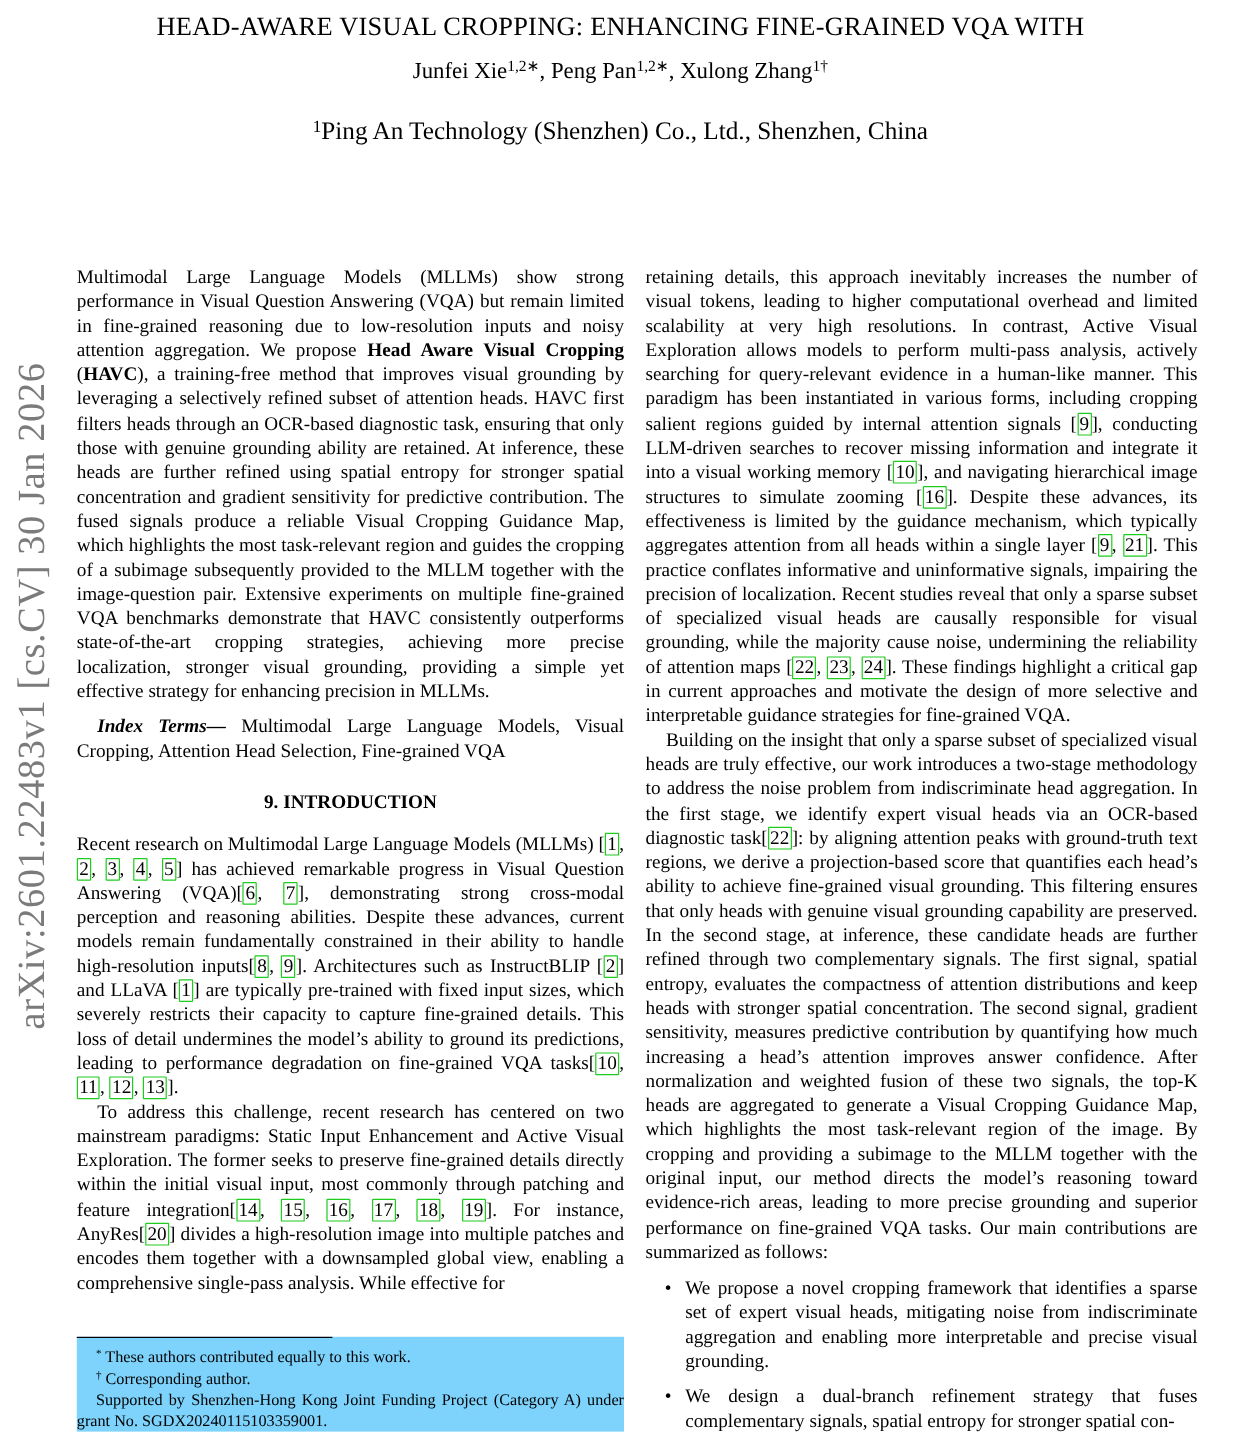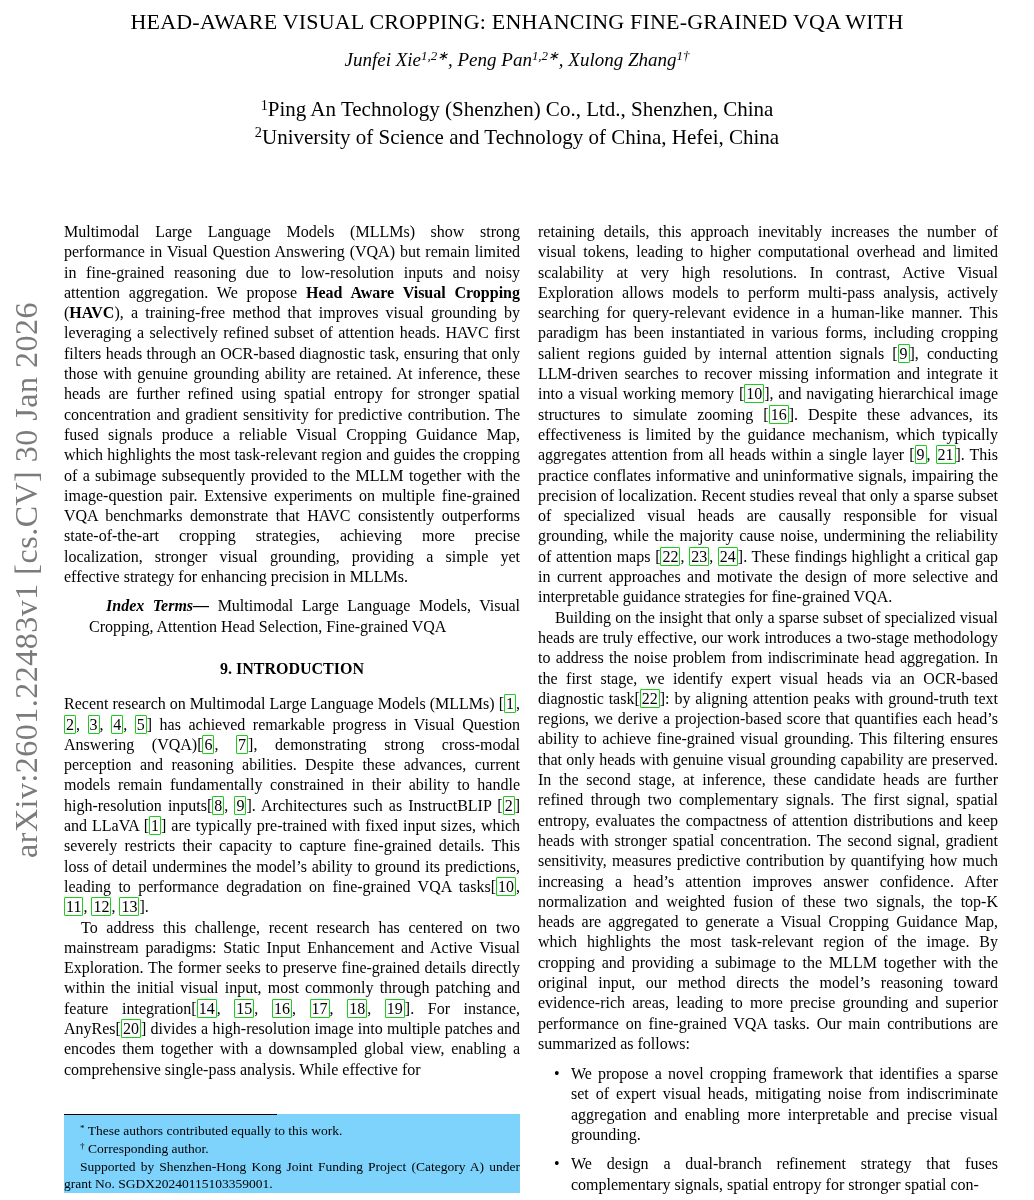--- a/index.html
+++ b/index.html
@@ -10,33 +10,33 @@
   
   .banner{
     position:absolute;left:-347px;top:560px;width:750px;height:40px;
     transform:rotate(-90deg);
     font-size:32px;color:#7b7b7b;text-align:center;white-space:nowrap;
     letter-spacing:0.5px;
   }
   
   .header{position:absolute;top:0;left:0;width:100%;text-align:center;}
   .title{margin-top:8px;font-size:22px;line-height:27px;font-weight:normal;letter-spacing:0.2px;}
-  .authors{margin-top:14px;font-size:19px;font-style:italic;}
+  .authors{margin-top:14px;font-size:19px;}
   .affils{margin-top:25px;font-size:21px;line-height:27.5px;}
   sup{font-size:68%;line-height:0;vertical-align:baseline;position:relative;top:-0.45em;}
   
   .col{position:absolute;top:222px;font-size:16px;line-height:20.3px;text-align:justify;}
   .col-left{left:64px;width:456px;}
   .col-right{left:538px;width:460px;height:978px;overflow:hidden;}
   .schead{font-size:16px;font-weight:bold;text-align:center;margin:0;}
   .abstract-h{margin-bottom:10px;}
   .intro-h{margin-top:22px;margin-bottom:15px;}
   p{margin:0;}
   .indent{text-indent:17px;}
-  .mt{margin-top:9px;margin-left:25px;}
+  .mt{margin-top:9px;}
   b{font-weight:bold;}
   .bi{font-weight:bold;font-style:italic;}
   .cite{border:1.5px solid #1ecc1e;padding:0 1px;border-radius:1px;}
   
   .fnblock{position:absolute;left:64px;top:1114px;width:456px;background:#7dd3fc;}
   .fnrule{width:213px;border:0;border-top:1.3px solid #000;margin:0 0 7px 0;}
   .fn{font-size:13.5px;line-height:17.8px;text-indent:16px;text-align:justify;}
   
   .bullets{margin-top:10px;}
   .bullet{display:flex;margin-top:9px;}
@@ -50,21 +50,20 @@
 
   <div class="banner">arXiv:2601.22483v1  [cs.CV]  30 Jan 2026</div>
 
   <div class="header">
     <div class="title">
       <div>HEAD-AWARE VISUAL CROPPING: ENHANCING FINE-GRAINED VQA WITH</div>
     </div>
     <div class="authors">Junfei Xie<sup>1,2∗</sup>, Peng Pan<sup>1,2∗</sup>, Xulong Zhang<sup>1†</sup></div>
     <div class="affils">
       <div><sup>1</sup>Ping An Technology (Shenzhen) Co., Ltd., Shenzhen, China</div>
-      <div><sup>2</sup>University of Science and Technology of China, Hefei, China</div>
     </div>
   </div>
 
   <div class="col col-left">
     <p>Multimodal Large Language Models (MLLMs) show strong performance in Visual Question Answering (VQA) but remain limited in fine-grained reasoning due to low-resolution inputs and noisy attention aggregation. We propose <b>Head Aware Visual Cropping</b> (<b>HAVC</b>), a training-free method that improves visual grounding by leveraging a selectively refined subset of attention heads. HAVC first filters heads through an OCR-based diagnostic task, ensuring that only those with genuine grounding ability are retained. At inference, these heads are further refined using spatial entropy for stronger spatial concentration and gradient sensitivity for predictive contribution. The fused signals produce a reliable Visual Cropping Guidance Map, which highlights the most task-relevant region and guides the cropping of a subimage subsequently provided to the MLLM together with the image-question pair. Extensive experiments on multiple fine-grained VQA benchmarks demonstrate that HAVC consistently outperforms state-of-the-art cropping strategies, achieving more precise localization, stronger visual grounding, providing a simple yet effective strategy for enhancing precision in MLLMs.</p>
     <p class="mt indent"><span class="bi">Index Terms—</span> Multimodal Large Language Models, Visual Cropping, Attention Head Selection, Fine-grained VQA</p>
     <h2 class="schead intro-h">9. INTRODUCTION</h2>
     <p>Recent research on Multimodal Large Language Models (MLLMs) [<span class="cite">1</span>, <span class="cite">2</span>, <span class="cite">3</span>, <span class="cite">4</span>, <span class="cite">5</span>] has achieved remarkable progress in Visual Question Answering (VQA)[<span class="cite">6</span>, <span class="cite">7</span>], demonstrating strong cross-modal perception and reasoning abilities. Despite these advances, current models remain fundamentally constrained in their ability to handle high-resolution inputs[<span class="cite">8</span>, <span class="cite">9</span>]. Architectures such as InstructBLIP [<span class="cite">2</span>] and LLaVA [<span class="cite">1</span>] are typically pre-trained with fixed input sizes, which severely restricts their capacity to capture fine-grained details. This loss of detail undermines the model’s ability to ground its predictions, leading to performance degradation on fine-grained VQA tasks[<span class="cite">10</span>, <span class="cite">11</span>, <span class="cite">12</span>, <span class="cite">13</span>].</p>
     <p class="indent">To address this challenge, recent research has centered on two mainstream paradigms: Static Input Enhancement and Active Visual Exploration. The former seeks to preserve fine-grained details directly within the initial visual input, most commonly through patching and feature integration[<span class="cite">14</span>, <span class="cite">15</span>, <span class="cite">16</span>, <span class="cite">17</span>, <span class="cite">18</span>, <span class="cite">19</span>]. For instance, AnyRes[<span class="cite">20</span>] divides a high-resolution image into multiple patches and encodes them together with a downsampled global view, enabling a comprehensive single-pass analysis. While effective for</p>
   </div>

